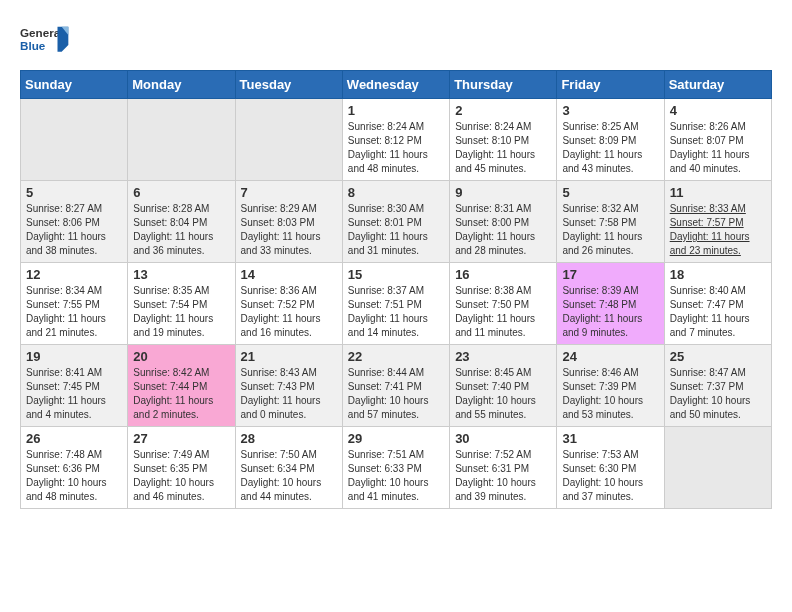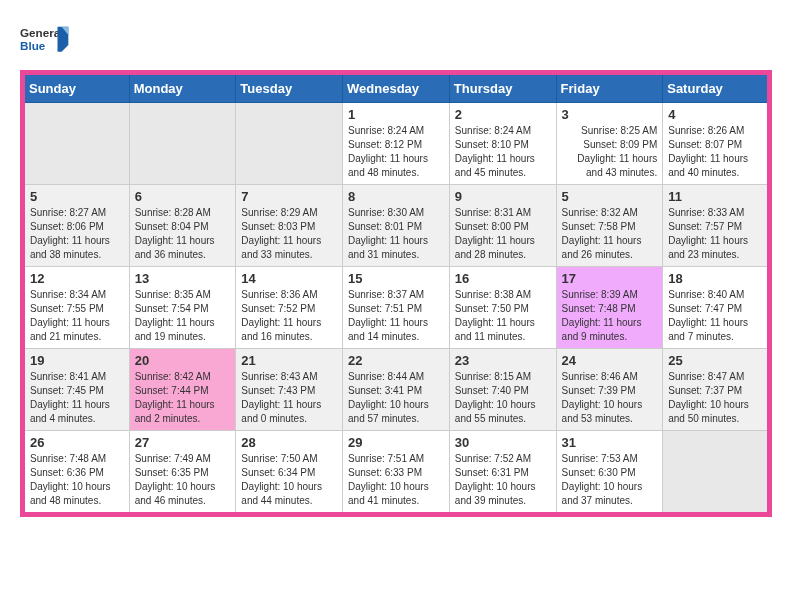--- a/index.html
+++ b/index.html
@@ -24,21 +24,21 @@
       font-weight: bold;
       color: #333;
     }
     .subtitle {
       font-size: 16px;
       color: #333;
     }
     .calendar {
       width: 100%;
       border-collapse: collapse;
-      border: 5px solid #ec4899;
+      border: 1px solid #ec4899;
     }
     .calendar th {
       background: #2a6cb5;
       color: #fff;
       font-size: 13px;
       font-weight: bold;
       padding: 6px 4px;
       text-align: left;
       border: 1px solid #1a5ca0;
     }
@@ -126,21 +126,21 @@
         </td>
         <td style="background: rgb(255, 255, 255);">
           <span class="day-number">2</span>
           <div class="day-info" style="white-space: pre-line;">Sunrise: 8:24 AM
 Sunset: 8:10 PM
 Daylight: 11 hours
 and 45 minutes.</div>
         </td>
         <td style="background: rgb(255, 255, 255);">
           <span class="day-number">3</span>
-          <div class="day-info" style="white-space: pre-line; text-align: right;">Sunrise: 8:25 AM
+          <div class="day-info" style="white-space: pre-line;">Sunrise: 8:25 AM
 Sunset: 8:09 PM
 Daylight: 11 hours
 and 43 minutes.</div>
         </td>
         <td style="background: rgb(255, 255, 255);">
           <span class="day-number">4</span>
           <div class="day-info" style="white-space: pre-line;">Sunrise: 8:26 AM
 Sunset: 8:07 PM
 Daylight: 11 hours
 and 40 minutes.</div>
@@ -184,21 +184,21 @@
         </td>
         <td style="background: rgb(240, 240, 240);">
           <span class="day-number">5</span>
           <div class="day-info" style="white-space: pre-line;">Sunrise: 8:32 AM
 Sunset: 7:58 PM
 Daylight: 11 hours
 and 26 minutes.</div>
         </td>
         <td style="background: rgb(240, 240, 240);">
           <span class="day-number">11</span>
-          <div class="day-info" style="white-space: pre-line;">Sunrise: 8:33 AM
+          <div class="day-info" style="white-space: pre-line; text-decoration: underline;">Sunrise: 8:33 AM
 Sunset: 7:57 PM
 Daylight: 11 hours
 and 23 minutes.</div>
         </td>
       </tr>
       <tr>
         <td style="background: rgb(255, 255, 255);">
           <span class="day-number">12</span>
           <div class="day-info" style="white-space: pre-line;">Sunrise: 8:34 AM
 Sunset: 7:55 PM
@@ -266,27 +266,27 @@
         <td style="background: rgb(240, 240, 240);">
           <span class="day-number">21</span>
           <div class="day-info" style="white-space: pre-line;">Sunrise: 8:43 AM
 Sunset: 7:43 PM
 Daylight: 11 hours
 and 0 minutes.</div>
         </td>
         <td style="background: rgb(240, 240, 240);">
           <span class="day-number">22</span>
           <div class="day-info" style="white-space: pre-line;">Sunrise: 8:44 AM
-Sunset: 3:41 PM
+Sunset: 7:41 PM
 Daylight: 10 hours
 and 57 minutes.</div>
         </td>
         <td style="background: rgb(240, 240, 240);">
           <span class="day-number">23</span>
-          <div class="day-info" style="white-space: pre-line;">Sunrise: 8:15 AM
+          <div class="day-info" style="white-space: pre-line;">Sunrise: 8:45 AM
 Sunset: 7:40 PM
 Daylight: 10 hours
 and 55 minutes.</div>
         </td>
         <td style="background: rgb(240, 240, 240);">
           <span class="day-number">24</span>
           <div class="day-info" style="white-space: pre-line;">Sunrise: 8:46 AM
 Sunset: 7:39 PM
 Daylight: 10 hours
 and 53 minutes.</div>

